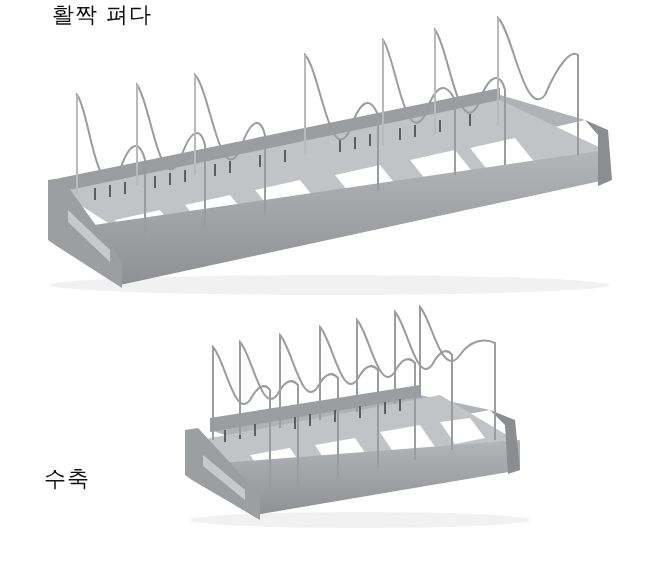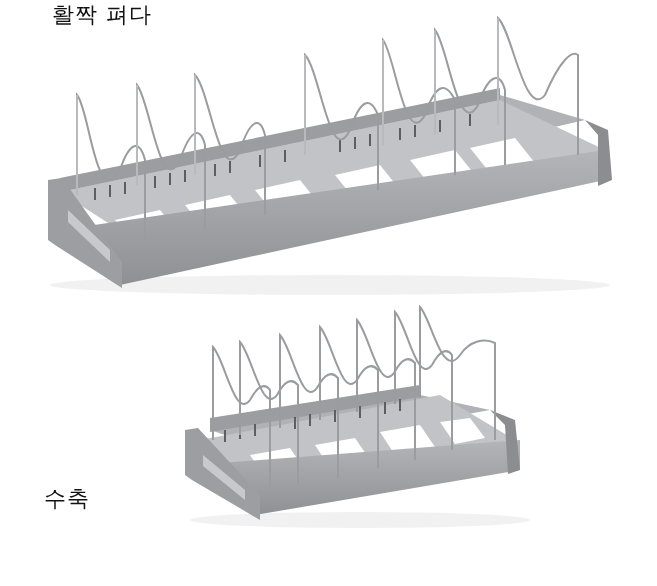--- a/index.html
+++ b/index.html
@@ -8,21 +8,21 @@
   .label { position:absolute; color:#111; font-size:22px; line-height:1; letter-spacing:1px; }
   .rack { position:absolute; }
   svg { display:block; }
 </style>
 </head>
 <body>
 
 <div id="root">
 
   <div class="label" style="left:52px; top:4px;">활짝 펴다</div>
-  <div class="label" style="left:44px; top:488px;">수축</div>
+  <div class="label" style="left:44px; top:468px;">수축</div>
 
   <div class="rack" style="left:0; top:0;">
     <svg width="657" height="300" viewBox="0 0 657 300">
       <defs>
         <linearGradient id="tg1" x1="0" y1="0" x2="0" y2="1">
           <stop offset="0" stop-color="#b4b5b8"></stop>
             <stop offset="1" stop-color="#8f9093"></stop>
         </linearGradient>
       </defs>
       <ellipse cx="330" cy="285" rx="280" ry="10" fill="#f1f1f1"></ellipse>

